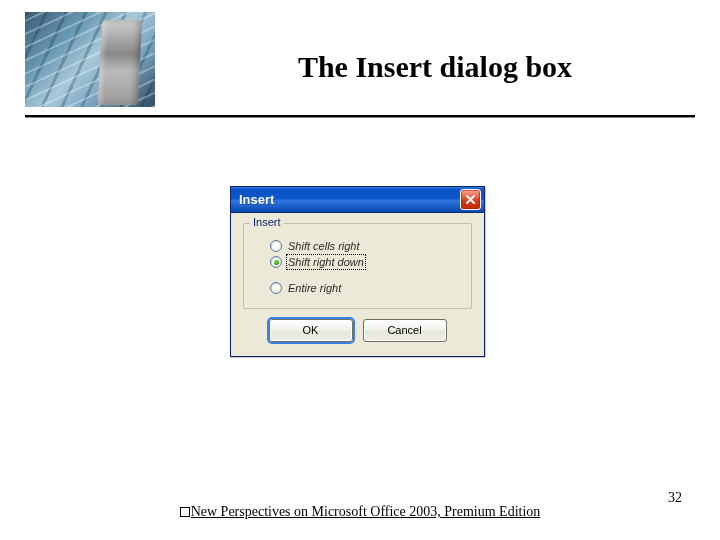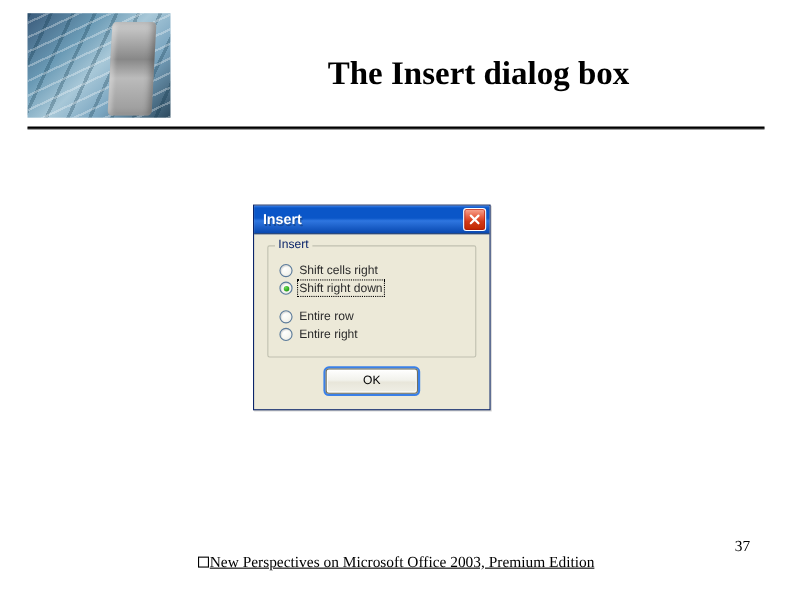--- a/index.html
+++ b/index.html
@@ -61,21 +61,21 @@
     width: 670px;
     height: 2px;
     background: #000;
     box-shadow: 0 1px 0 #888;
   }
 
   .dialog {
     position: absolute;
     left: 230px;
     top: 186px;
-    width: 216px;
+    width: 255px;
     font-family: Tahoma, Arial, sans-serif;
     font-size: 11px;
     background: #ece9d8;
     border: 1px solid #0a246a;
     box-shadow: 1px 1px 0 rgba(0,0,0,.2);
   }
   .titlebar {
     height: 26px;
     background: linear-gradient(180deg, #3a80e8 0%, #0a56c8 8%, #0a56c8 45%, #2f76e0 55%, #0848b0 100%);
     display: flex;
@@ -118,22 +118,23 @@
     top: -8px;
     left: 6px;
     background: #ece9d8;
     padding: 0 3px;
     color: #0a246a;
     font-size: 11px;
   }
   .radio-row {
     display: flex;
     align-items: center;
-    margin: 4px 0;
+    margin: 4px 16px;
     gap: 6px;
+    font-style: italic;
   }
   .radio {
     width: 12px;
     height: 12px;
     border: 1px solid #5a7a9a;
     border-radius: 50%;
     background: radial-gradient(circle at 35% 30%, #fff 0%, #f7f7f2 50%, #e5e5e0 100%);
     box-shadow: inset 1px 1px 1px rgba(0,0,0,.12);
     position: relative;
     flex: none;
@@ -236,29 +237,26 @@
         <span class="radio"></span>
         <span class="radio-label">Shift cells right</span>
       </div>
       <div class="radio-row">
         <span class="radio checked"></span>
         <span class="radio-label focused">Shift right down</span>
       </div>
       <div class="spacer"></div>
       <div class="radio-row">
         <span class="radio"></span>
-        <span class="radio-label">Entire row</span>
-      </div>
-      <div class="radio-row">
-        <span class="radio"></span>
         <span class="radio-label">Entire right</span>
       </div>
     </div>
     <div class="button-row">
       <div class="btn default">OK</div>
+      <div class="btn">Cancel</div>
     </div>
   </div>
 </div>
 
 <div class="footer">
   <div class="footer-text"><span class="footer-square"></span><span>New Perspectives on Microsoft Office 2003, Premium Edition</span></div>
 </div>
-<div class="page-num">37</div>
+<div class="page-num">32</div>
 
 </body></html>

